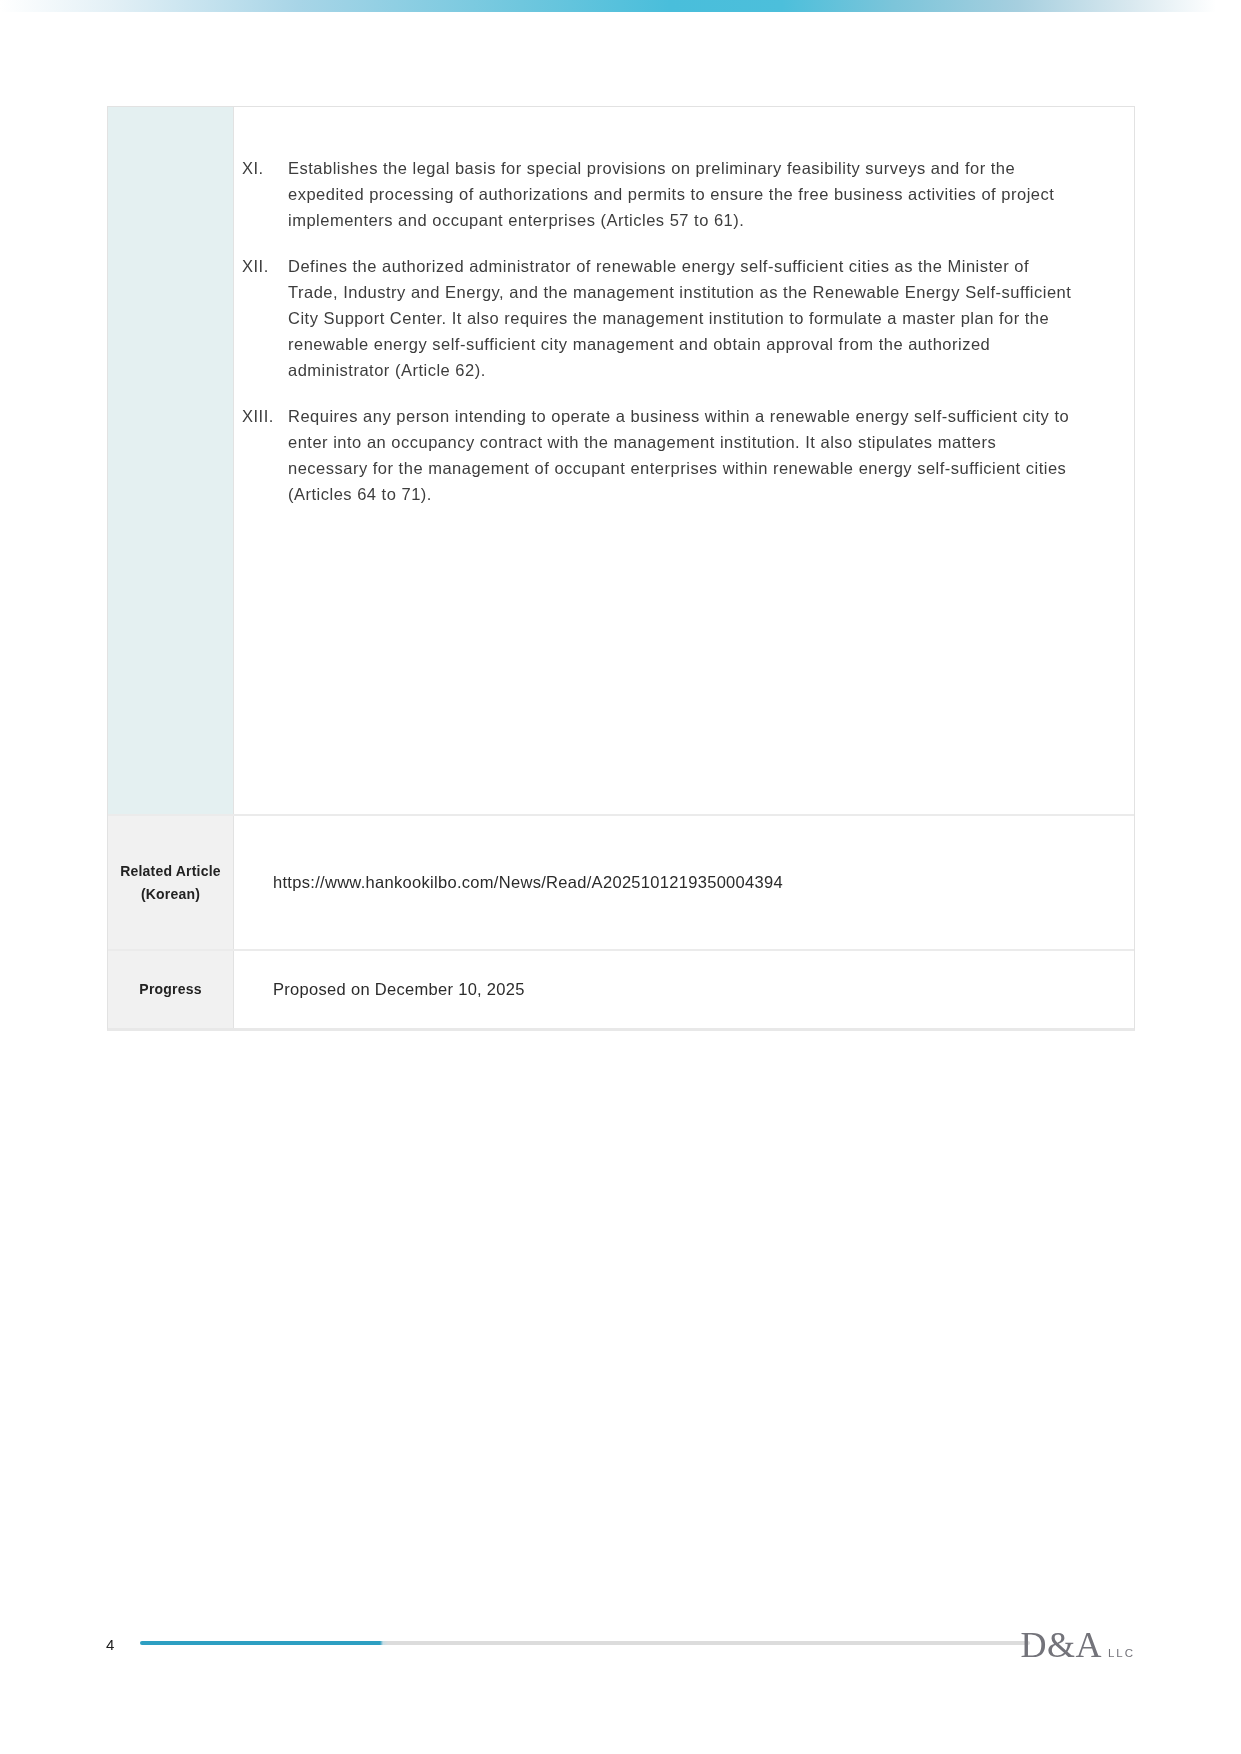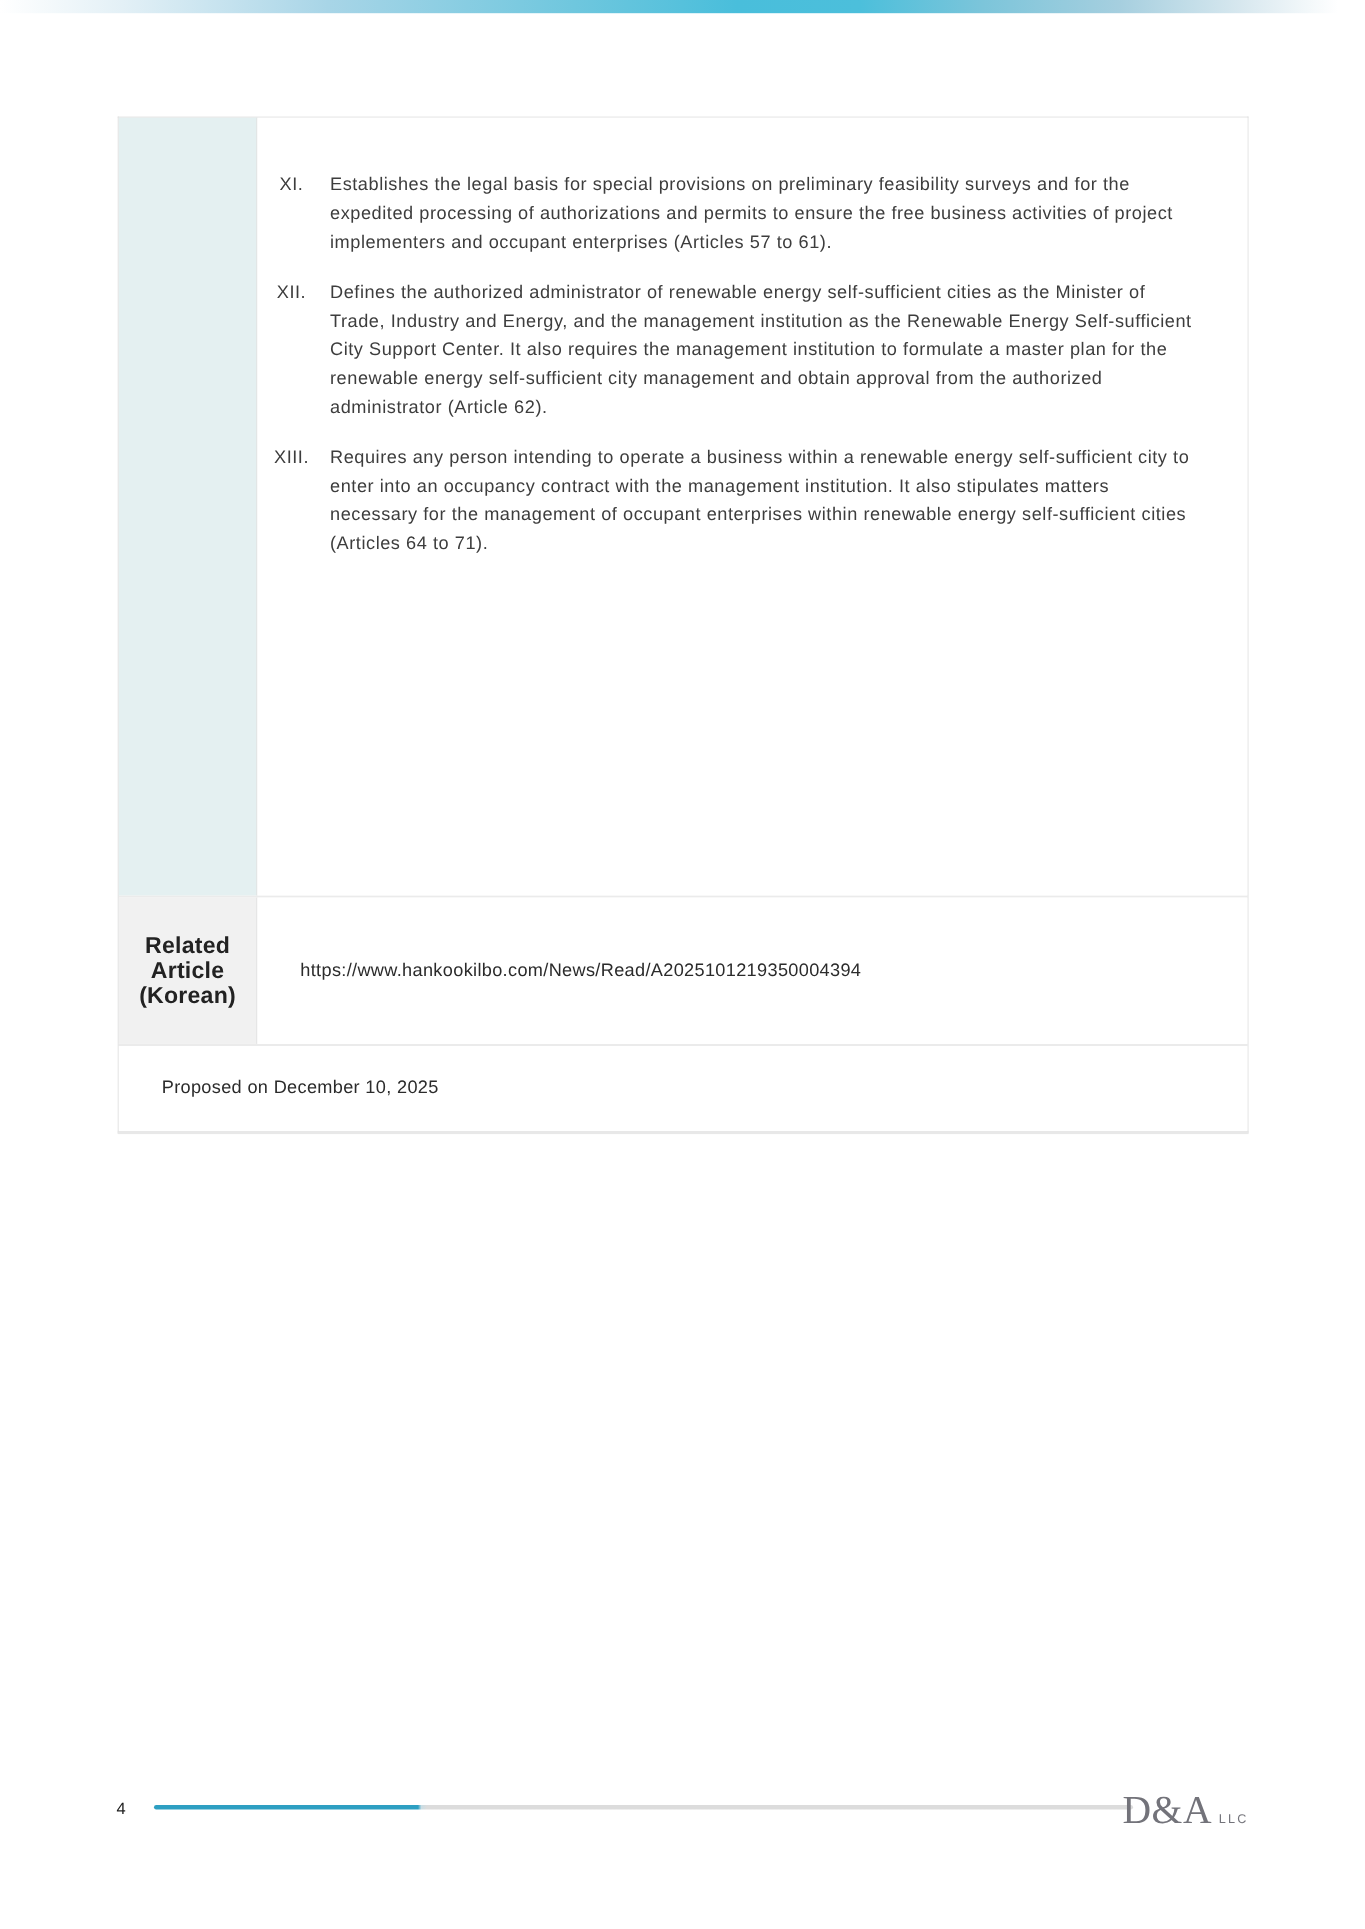--- a/index.html
+++ b/index.html
@@ -30,21 +30,21 @@
     background: #ffffff;
   }
   .t-row { display: flex; width: 100%; }
   .t-row + .t-row { border-top: 2px solid #ebebeb; }
 
   .label-cell {
     width: 126px; min-width: 126px;
     border-right: 1px solid #e2e2e2;
     display: flex; align-items: center; justify-content: center;
     text-align: center;
-    font-size: 21px; font-weight: 600; line-height: 23px;
+    font-size: 14px; font-weight: 600; line-height: 23px;
     color: #222222;
     padding: 0 8px;
     letter-spacing: 0.2px;
   }
   .label-cell.teal { background: #e4f0f1; }
   .label-cell.gray { background: #f1f1f1; }
 
   .content-cell {
     flex: 1;
     background: #ffffff;
@@ -59,22 +59,21 @@
   .row-provisions .content-cell { padding: 48px 24px 40px 8px; }
 
   .provision-item {
     display: flex;
     font-size: 16.5px; line-height: 26px;
     letter-spacing: 0.5px;
     margin-bottom: 20px;
   }
   .item-numeral {
     width: 46px; min-width: 46px;
-    text-align: center;
-    margin-right: 12px;
+    text-align: left;
   }
   .item-text { max-width: 790px; }
 
   .value-cell {
     display: flex; align-items: center;
     padding-left: 39px;
     font-size: 16.5px;
     letter-spacing: 0.3px;
     color: #2b2b2b;
     font-weight: 500;
@@ -134,20 +133,21 @@
   </div>
 
   <div class="t-row row-article">
     <div class="label-cell gray">Related Article (Korean)</div>
     <div class="content-cell value-cell">
       <span>https://www.hankookilbo.com/News/Read/A2025101219350004394</span>
     </div>
   </div>
 
   <div class="t-row row-progress">
+    <div class="label-cell gray">Progress</div>
     <div class="content-cell value-cell">
       <span>Proposed on December 10, 2025</span>
     </div>
   </div>
 
 </div>
 
 <div class="page-number">4</div>
 
 <div class="footer-rule"></div>

